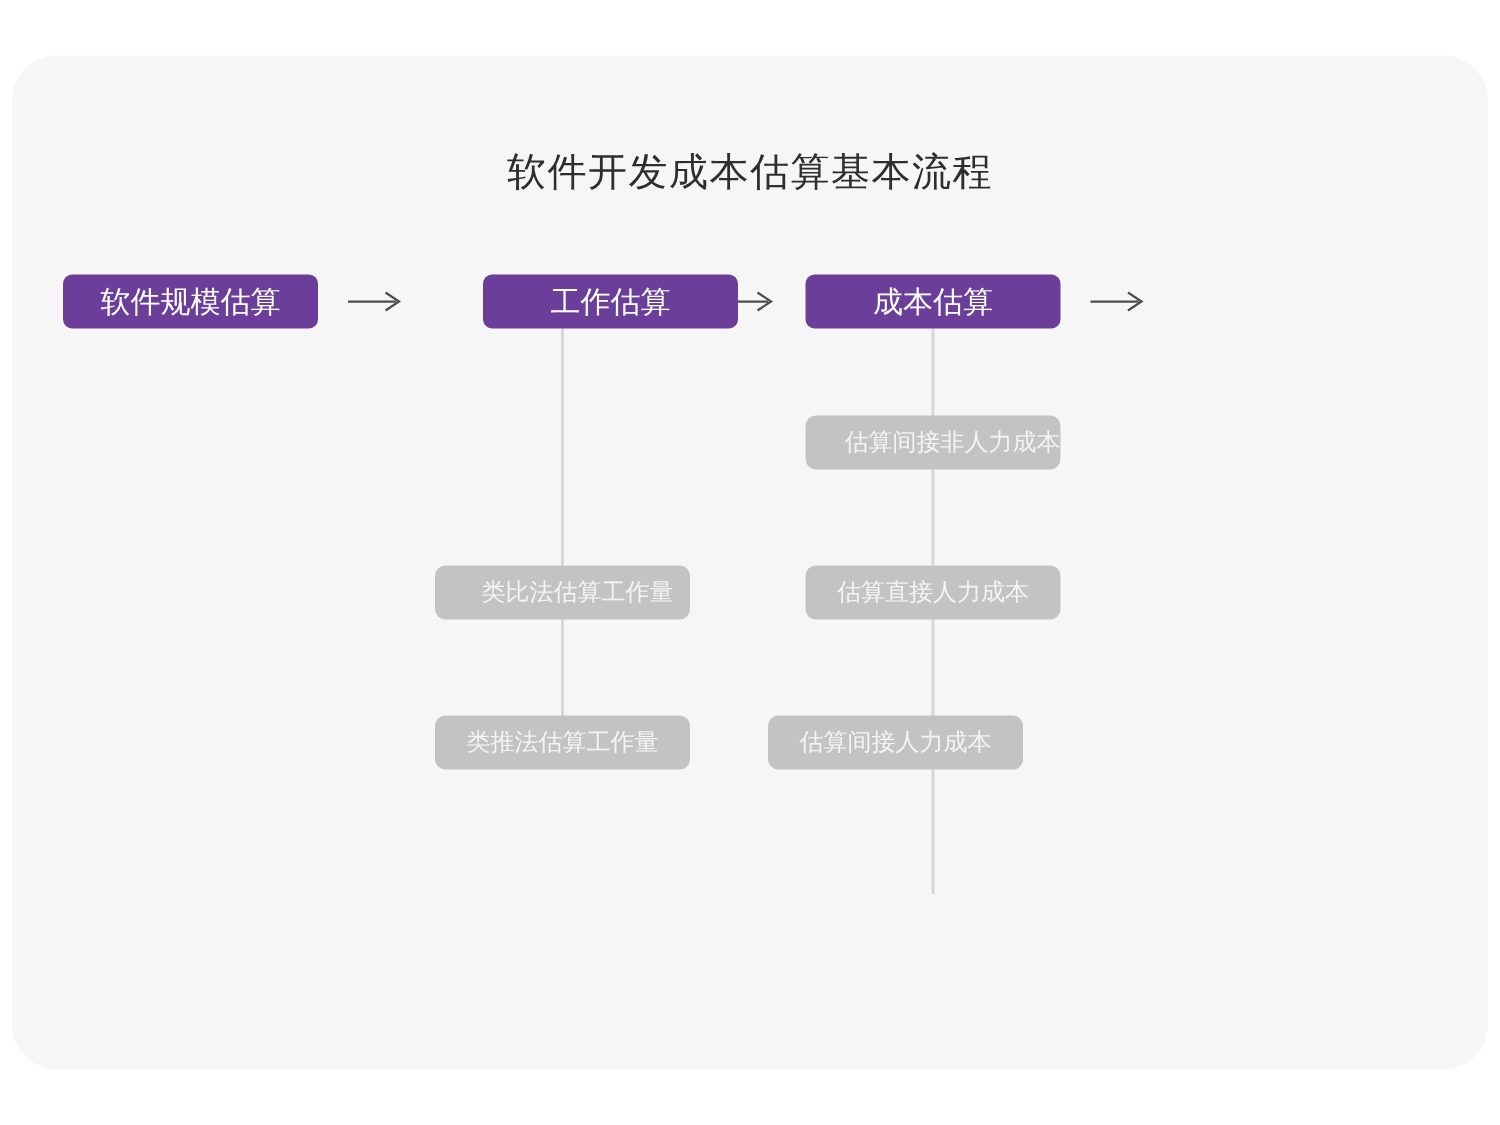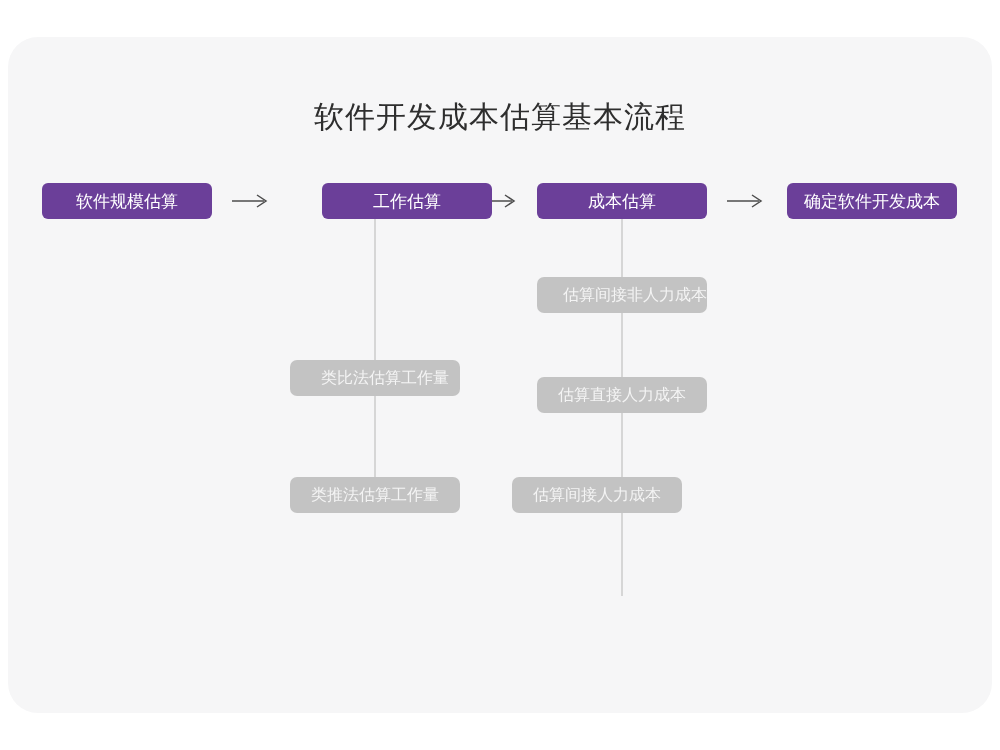--- a/index.html
+++ b/index.html
@@ -13,41 +13,41 @@
     background: #f6f6f7;
     border-radius: 30px;
   }
 
   .diagram-title {
     position: absolute;
     top: 60px;
     left: 0;
     width: 100%;
     text-align: center;
-    font-size: 30px;
+    font-size: 26px;
     font-weight: 500;
     color: #2e2e2e;
     letter-spacing: 1px;
   }
 
   .node {
     position: absolute;
     width: 170px;
     height: 36px;
     display: flex;
     align-items: center;
     justify-content: center;
     z-index: 2;
   }
 
   .node.main {
     background: #6b3f99;
     border-radius: 6px;
     color: #ffffff;
-    font-size: 17px;
+    font-size: 20px;
   }
 
   .node.sub {
     background: #c3c3c3;
     border-radius: 7px;
     color: #f4f4f4;
     font-size: 16px;
   }
 
   
@@ -71,21 +71,21 @@
     position: absolute;
     width: 2px;
     background: #d6d6d6;
     z-index: 0;
   }
   .vline-work { left: 366px; top: 182px; height: 277px; }
   .vline-cost { left: 613px; top: 182px; height: 377px; }
 
   
   .work-1 { left: 282px; top: 240px; }
-  .work-2 { left: 282px; top: 323px; padding-left: 20px; }
+  .work-2 { left: 282px; top: 340px; padding-left: 20px; }
   .work-3 { left: 282px; top: 440px; justify-content: center; }
 
   
   .cost-1 { left: 529px; top: 240px; justify-content: flex-end; }
   .cost-2 { left: 529px; top: 340px; }
   .cost-3 { left: 504px; top: 440px; }
   .cost-4 { left: 529px; top: 540px; }
 </style>
 </head>
 <body>
@@ -98,23 +98,20 @@
   <div class="vline vline-cost"></div>
 
   <div class="node main main-1">
     <span>软件规模估算</span>
   </div>
   <div class="node main main-2">
     <span>工作估算</span>
   </div>
   <div class="node main main-3">
     <span>成本估算</span>
-  </div>
-  <div class="node main main-4">
-    <span>确定软件开发成本</span>
   </div>
 
   <svg class="arrow arrow-1" viewBox="0 0 42 16">
     <line x1="2" y1="8" x2="34" y2="8" stroke="#4d4d4d" stroke-width="1.5"></line>
     <polyline points="27,2 36,8 27,14" fill="none" stroke="#4d4d4d" stroke-width="1.5"></polyline>
   </svg>
   <svg class="arrow arrow-2" viewBox="0 0 42 16">
     <line x1="2" y1="8" x2="34" y2="8" stroke="#4d4d4d" stroke-width="1.5"></line>
     <polyline points="27,2 36,8 27,14" fill="none" stroke="#4d4d4d" stroke-width="1.5"></polyline>
   </svg>

